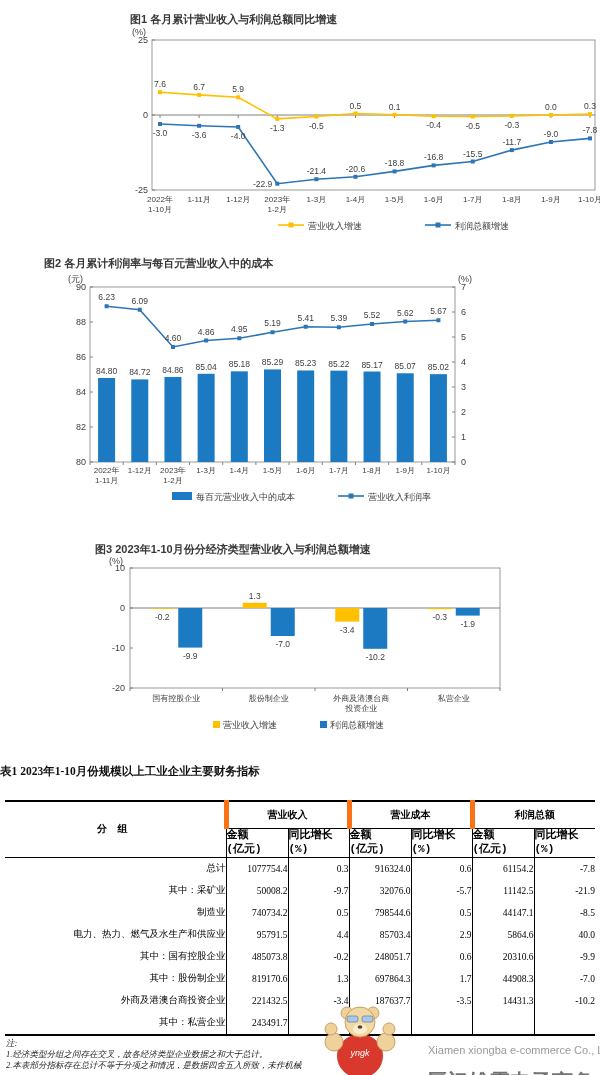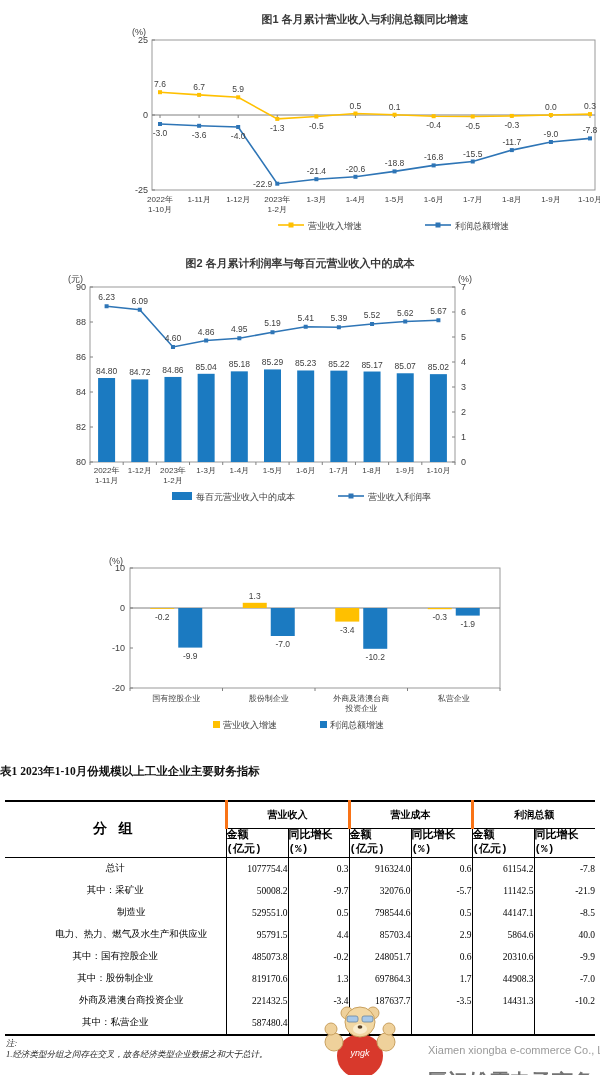--- a/index.html
+++ b/index.html
@@ -1,42 +1,42 @@
 <!DOCTYPE html>
 <html><head>
 <meta charset="utf-8">
 <style>
   html,body{margin:0;padding:0;background:#fff;}
   .page{position:relative;width:600px;height:1075px;background:#fff;overflow:hidden;
         font-family:"Liberation Sans",sans-serif;color:#222;}
-  .chart-title{position:absolute;text-align:center;font-size:11px;font-weight:bold;color:#383838;
+  .chart-title{position:absolute;font-size:11px;font-weight:bold;color:#383838;
         font-family:"Liberation Sans",sans-serif;}
   .t1{left:130px;top:12px;width:470px;}
-  .t2{left:60px;top:256px;width:480px;}
+  .t2{left:44px;top:256px;width:480px;}
   .t3{left:95px;top:542px;width:420px;}
   svg{position:absolute;overflow:visible;}
   #chart1-svg{left:130px;top:25px;}
   #chart2-svg{left:60px;top:272px;}
   #chart3-svg{left:95px;top:556px;}
   .ax{font:9px "Liberation Sans",sans-serif;fill:#404040;}
   .dl{font:8.5px "Liberation Sans",sans-serif;fill:#404040;}
   .xl{font:8px "Liberation Sans",sans-serif;fill:#404040;}
   .lg{font:9px "Liberation Sans",sans-serif;fill:#404040;}
   .table-title{position:absolute;left:0;top:764px;width:600px;text-align:left;
         font-size:11.5px;font-weight:bold;color:#111;font-family:"Liberation Serif",serif;}
   table.tbl{position:absolute;left:5px;top:800px;width:590px;border-collapse:collapse;table-layout:fixed;
         border-top:2px solid #000;border-bottom:2px solid #000;
         font-family:"Liberation Serif",serif;font-size:9.5px;color:#000;}
   table.tbl th{font-weight:bold;padding:0;}
-  .h-group{border-bottom:1.5px solid #000;font-size:14px;letter-spacing:4px;}
-  .gh{border-left:3px solid #f97316;border-bottom:1px solid #000;height:26px;text-align:center;font-size:10px;}
+  .h-group{border-bottom:1.5px solid #000;font-size:10px;letter-spacing:4px;}
+  .gh{border-left:5px solid #f97316;border-bottom:1px solid #000;height:26px;text-align:center;font-size:10px;}
   .sh{border-left:1px solid #000;border-bottom:1.5px solid #000;text-align:left;
       font-size:11px;line-height:1.25;padding:2px 0 3px 0;font-weight:bold;font-family:Liberation Mono, monospace;}
   table.tbl td{height:22px;padding:0;}
-  td.c-name{text-align:center;padding-left:5px;}
+  td.c-name{text-align:right;padding-left:5px;}
   td.c-name.ind{padding-left:32px;}
   td.c-amount{border-left:1px solid #000;text-align:right;padding-right:8px;}
   td.c-growth{border-left:1px solid #000;text-align:right;padding-right:14px;}
   .notes{position:absolute;left:6px;top:1038px;width:420px;
         font-family:"Liberation Serif",serif;font-style:italic;font-size:8.5px;line-height:11px;color:#222;}
   .wm-name{position:absolute;left:426px;top:1068px;width:174px;font-size:21px;font-weight:bold;
         color:#737373;letter-spacing:0px;font-family:"Liberation Sans",sans-serif;white-space:nowrap;}
   .wm-sub{position:absolute;left:428px;top:1044px;font-size:11px;color:#9a9a9a;
         font-family:"Liberation Sans",sans-serif;white-space:nowrap;}
   #mascot{left:300px;top:1004px;}
@@ -244,20 +244,21 @@
       <text x="312.0454545454545" y="201" text-anchor="middle" class="xl">1-8月</text>
       <text x="345.2272727272727" y="201" text-anchor="middle" class="xl">1-9月</text>
       <text x="378.4090909090909" y="201" text-anchor="middle" class="xl">1-10月</text>
       <rect x="112" y="220" width="20" height="8" fill="#1B7AC1"></rect>
       <text x="136" y="227.5" class="lg">每百元营业收入中的成本</text>
       <line x1="278" y1="224" x2="304" y2="224" stroke="#2E75B6" stroke-width="1.6"></line>
       <rect x="288.5" y="221.5" width="5" height="5" fill="#2E75B6"></rect>
       <text x="308" y="227.5" class="lg">营业收入利润率</text>
     </svg>
 
+  <div class="chart-title t3">图3 2023年1-10月份分经济类型营业收入与利润总额增速</div>
   <svg id="chart3-svg" width="420" height="192" viewBox="0 0 420 192">
       <rect x="35" y="12" width="370" height="120" fill="none" stroke="#999"></rect>
       <line x1="35" y1="52" x2="405" y2="52" stroke="#808080"></line>
       <text x="30" y="15" text-anchor="end" class="ax">10</text>
       <line x1="35" y1="12" x2="38" y2="12" stroke="#808080"></line>
       <text x="30" y="55" text-anchor="end" class="ax">0</text>
       <line x1="35" y1="52" x2="38" y2="52" stroke="#808080"></line>
       <text x="30" y="95" text-anchor="end" class="ax">-10</text>
       <line x1="35" y1="92" x2="38" y2="92" stroke="#808080"></line>
       <text x="30" y="135" text-anchor="end" class="ax">-20</text>
@@ -337,21 +338,21 @@
           <td class="c-name">其中：采矿业</td>
           <td class="c-amount">50008.2</td>
           <td class="c-growth">-9.7</td>
           <td class="c-amount">32076.0</td>
           <td class="c-growth">-5.7</td>
           <td class="c-amount">11142.5</td>
           <td class="c-growth">-21.9</td>
         </tr>
         <tr>
           <td class="c-name ind">制造业</td>
-          <td class="c-amount">529551.0</td>
+          <td class="c-amount">740734.2</td>
           <td class="c-growth">0.5</td>
           <td class="c-amount">798544.6</td>
           <td class="c-growth">0.5</td>
           <td class="c-amount">44147.1</td>
           <td class="c-growth">-8.5</td>
         </tr>
         <tr>
           <td class="c-name ind">电力、热力、燃气及水生产和供应业</td>
           <td class="c-amount">95791.5</td>
           <td class="c-growth">4.4</td>
@@ -382,33 +383,34 @@
           <td class="c-name ind">外商及港澳台商投资企业</td>
           <td class="c-amount">221432.5</td>
           <td class="c-growth">-3.4</td>
           <td class="c-amount">187637.7</td>
           <td class="c-growth">-3.5</td>
           <td class="c-amount">14431.3</td>
           <td class="c-growth">-10.2</td>
         </tr>
         <tr>
           <td class="c-name">其中：私营企业</td>
-          <td class="c-amount">587480.4</td>
+          <td class="c-amount">243491.7</td>
           <td class="c-growth"></td>
           <td class="c-amount"></td>
           <td class="c-growth"></td>
           <td class="c-amount"></td>
           <td class="c-growth"></td>
         </tr>
       </tbody>
   </table>
 
   <div class="notes">
     <div>注:</div>
     <div>1.经济类型分组之间存在交叉，故各经济类型企业数据之和大于总计。</div>
+    <div>2.本表部分指标存在总计不等于分项之和情况，是数据四舍五入所致，未作机械</div>
   </div>
 
   <svg id="mascot" width="120" height="71" viewBox="0 0 120 71">
     <ellipse cx="60" cy="52" rx="23" ry="22" fill="#d8392c"></ellipse>
     <circle cx="34" cy="38" r="9" fill="#efd19b" stroke="#c9a05e" stroke-width="1"></circle>
     <circle cx="86" cy="38" r="9" fill="#efd19b" stroke="#c9a05e" stroke-width="1"></circle>
     <circle cx="31" cy="25" r="6" fill="#efd19b" stroke="#c9a05e" stroke-width="1"></circle>
     <circle cx="89" cy="25" r="6" fill="#efd19b" stroke="#c9a05e" stroke-width="1"></circle>
     <circle cx="47" cy="9" r="6" fill="#efd19b" stroke="#c9a05e" stroke-width="1"></circle>
     <circle cx="73" cy="9" r="6" fill="#efd19b" stroke="#c9a05e" stroke-width="1"></circle>

